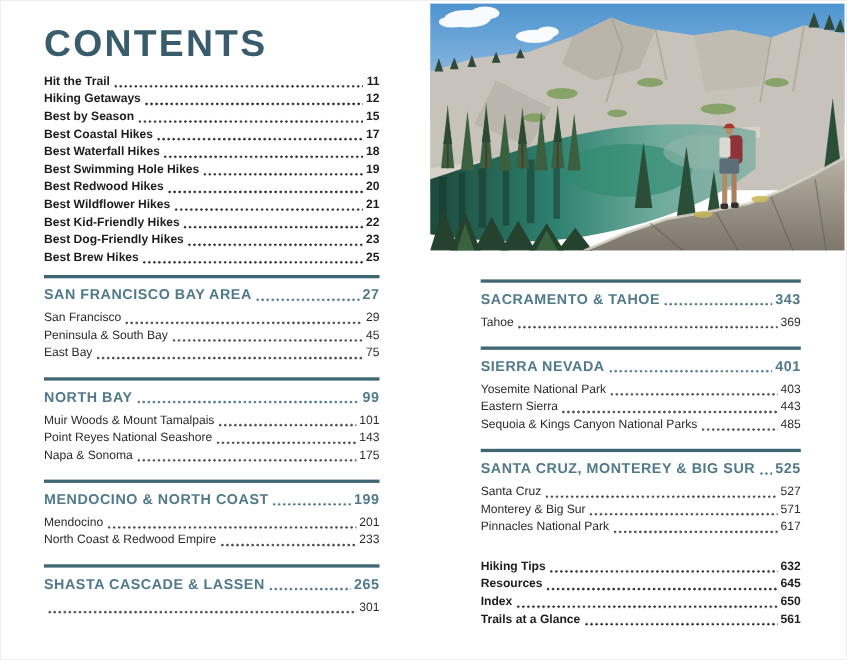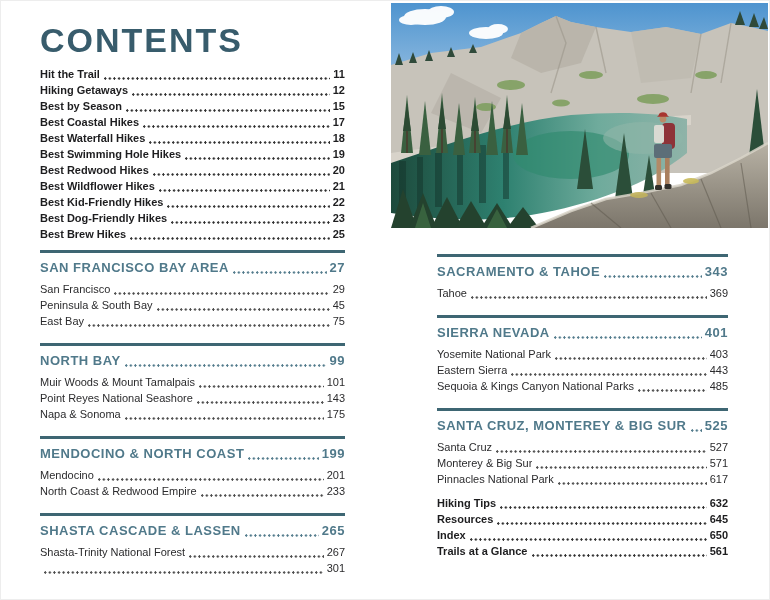--- a/index.html
+++ b/index.html
@@ -36,21 +36,21 @@
   .section{margin-top:14px;}
   .section.first{margin-top:8px;}
   .rule{height:3px;background:#3e6673;}
   .row.hdr{
     color:#50798a;font-size:13px;letter-spacing:0.5px;font-weight:bold;
     padding:6px 0 4px 0;line-height:18px;
   }
   .row.hdr .dots{color:#50798a;height:3px;margin-bottom:3px;}
   .sub .row{font-size:11px;line-height:16px;color:#2b2b2d;font-weight:400;}
   .sub .dots{color:#4a4a4a;}
-  .end{margin-top:8px;text-align:center;}
+  .end{margin-top:20px;text-align:center;}
 </style>
 </head>
 <body>
 
 <div class="left-col">
   <h1 class="title">CONTENTS</h1>
 
   <div class="front">
     <div class="row">
         <span class="lbl">Hit the Trail</span>
@@ -183,25 +183,20 @@
   </div>
 
   <div class="section">
     <div class="rule"></div>
     <div class="row hdr">
         <span class="lbl">SHASTA CASCADE &amp; LASSEN</span>
         <span class="dots"></span>
         <span class="pg">265</span>
       </div>
     <div class="sub">
-      <div class="row">
-          <span class="lbl">Shasta-Trinity National Forest</span>
-          <span class="dots"></span>
-          <span class="pg">267</span>
-        </div>
       <div class="row">
           <span class="dots"></span>
           <span class="pg">301</span>
         </div>
     </div>
   </div>
 </div>
 
 <div class="photo">
   <svg viewBox="0 0 377 225" preserveAspectRatio="none">

